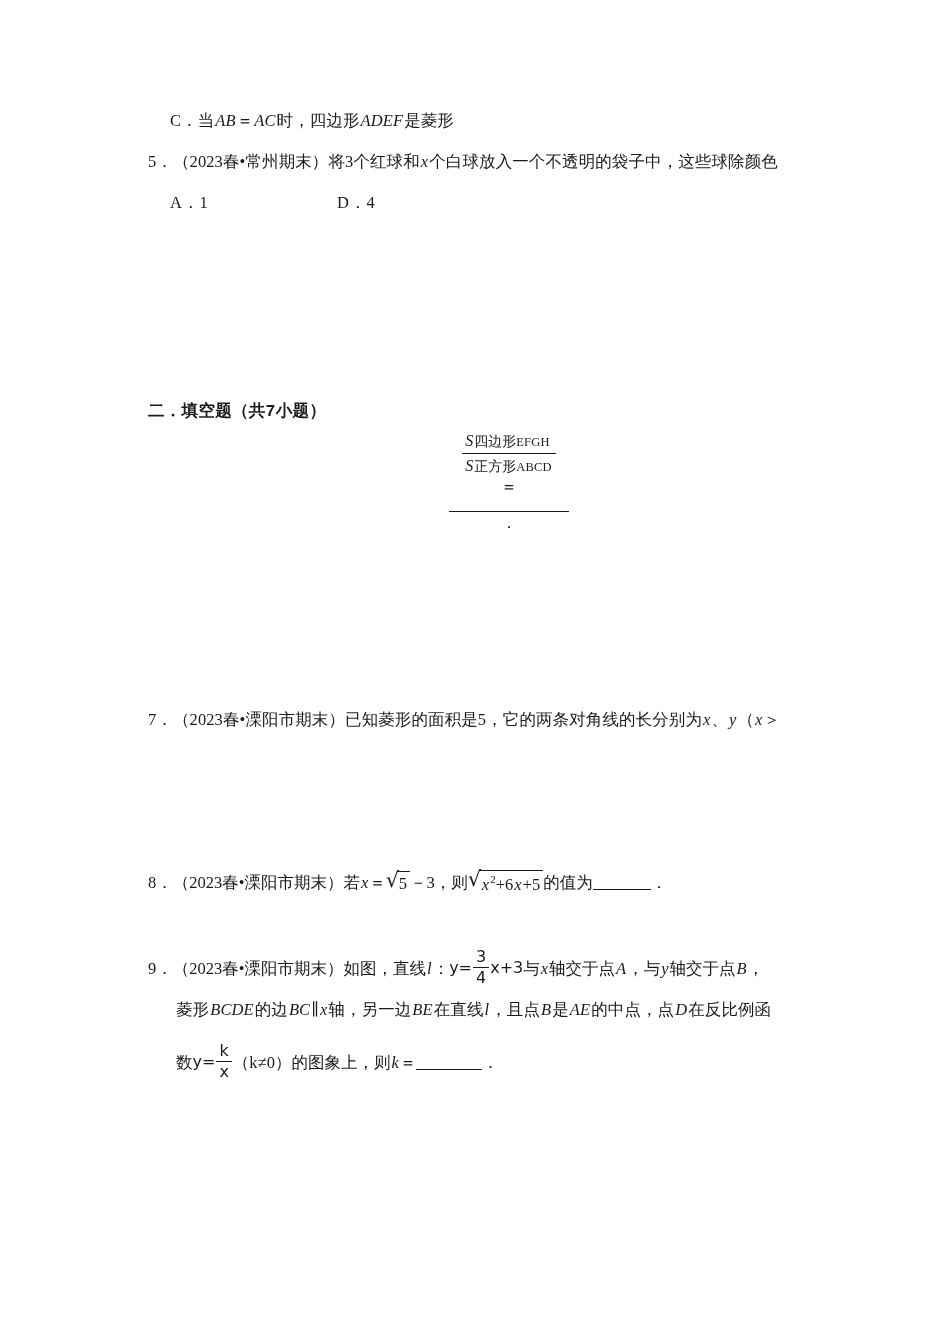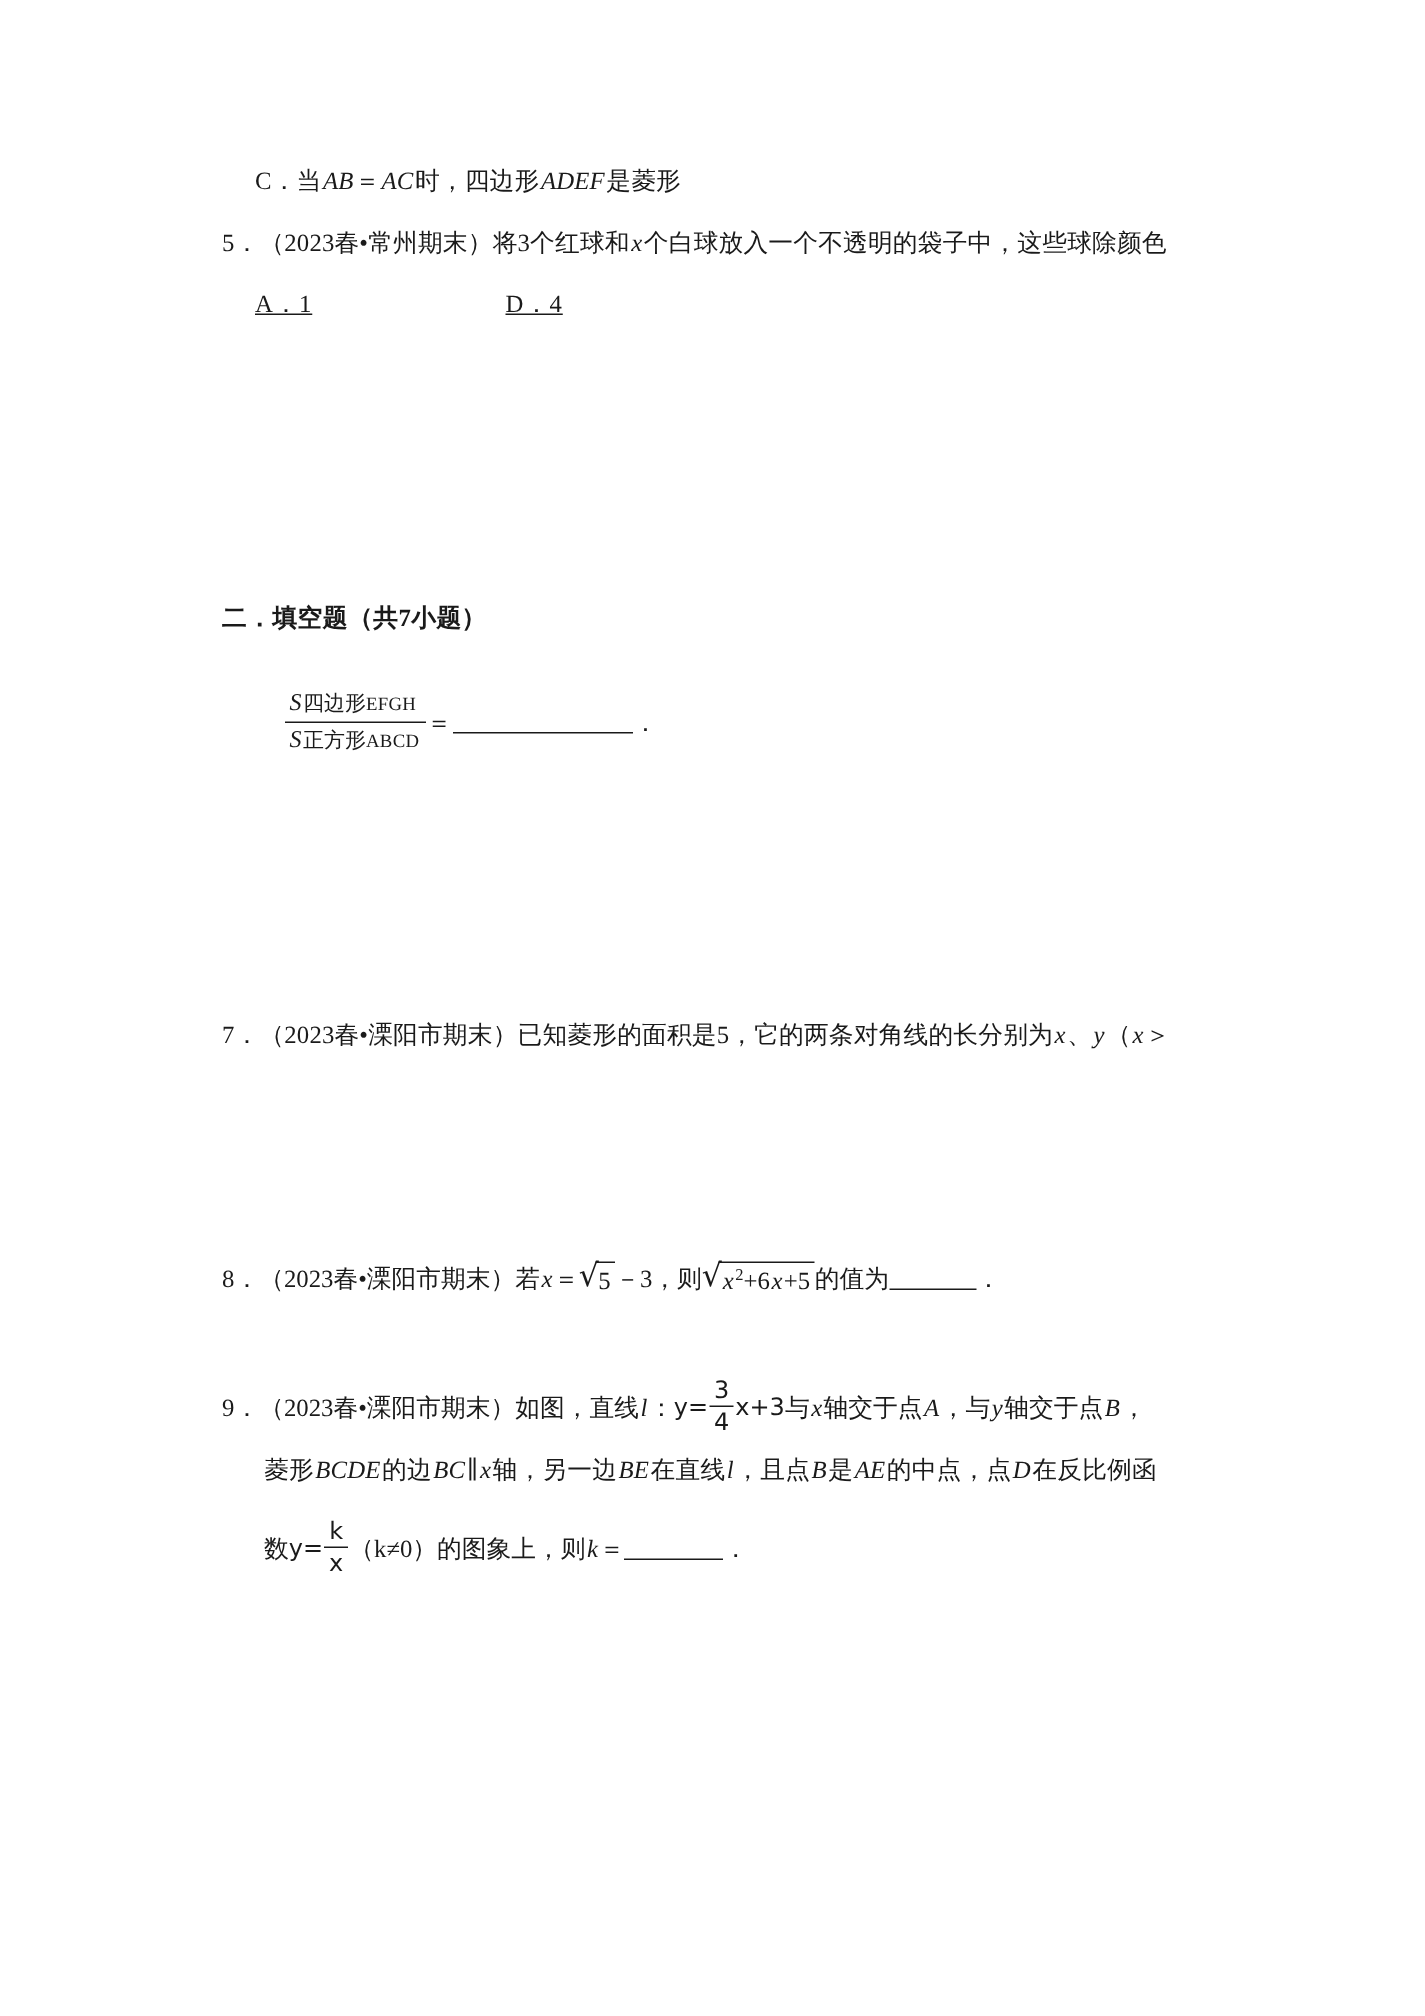--- a/index.html
+++ b/index.html
@@ -51,20 +51,21 @@
     font-family: Liberation Serif, serif;
     padding: 0 1px;
   }
 
   
   .sec-head {
     font-weight: bold;
     font-size: 16.5px;
     line-height: 38px;
     letter-spacing: 0.3px;
+    font-family: Liberation Mono, monospace;
   }
 
   
   .blank {
     display: inline-block;
     border-bottom: 1px solid #1a1a1a;
     vertical-align: baseline;
     height: 13px;
   }
   .blank-lg { width: 120px; }
@@ -72,21 +73,21 @@
   .blank-sm { width: 58px; }
   .blank-xs { width: 66px; }
 
   
   .opt-row {
     display: flex;
     padding-left: 22px;
     font-size: 16.5px;
     line-height: 41px;
   }
-  .opt-row > span { display: inline-block; text-decoration: underline; }
+  .opt-row > span { display: inline-block; }
   .opt-a { width: 167px; }
   .opt-b { width: 168px; }
   .opt-c { width: 172px; }
 
   
   .frac {
     display: inline-block;
     vertical-align: middle;
     text-align: center;
     line-height: 1.15;
@@ -189,21 +190,21 @@
         <span class="opt-a opt-label">A．1</span>
         <span class="opt-label">D．4</span>
       </div>
     </div>
 
     <div style="height:170px"></div>
     <div class="sec-head">二．填空题（共7小题）</div>
 
     <div class="q-block">
 
-      <div class="math-row" style="padding-left:42px; margin-top:28px;">
+      <div class="math-row" style="padding-left:42px; flex-direction:column;">
         <span class="bigfrac">
           <span class="num"><span class="it">S</span><span class="sub-cn">四边形</span><span class="sub-lat">EFGH</span></span>
           <span class="den"><span class="it">S</span><span class="sub-cn">正方形</span><span class="sub-lat">ABCD</span></span>
         </span>
         <span style="margin:0 1px">＝</span>
         <span class="blank blank-lg"></span>
         <span>．</span>
       </div>
     </div>
 

